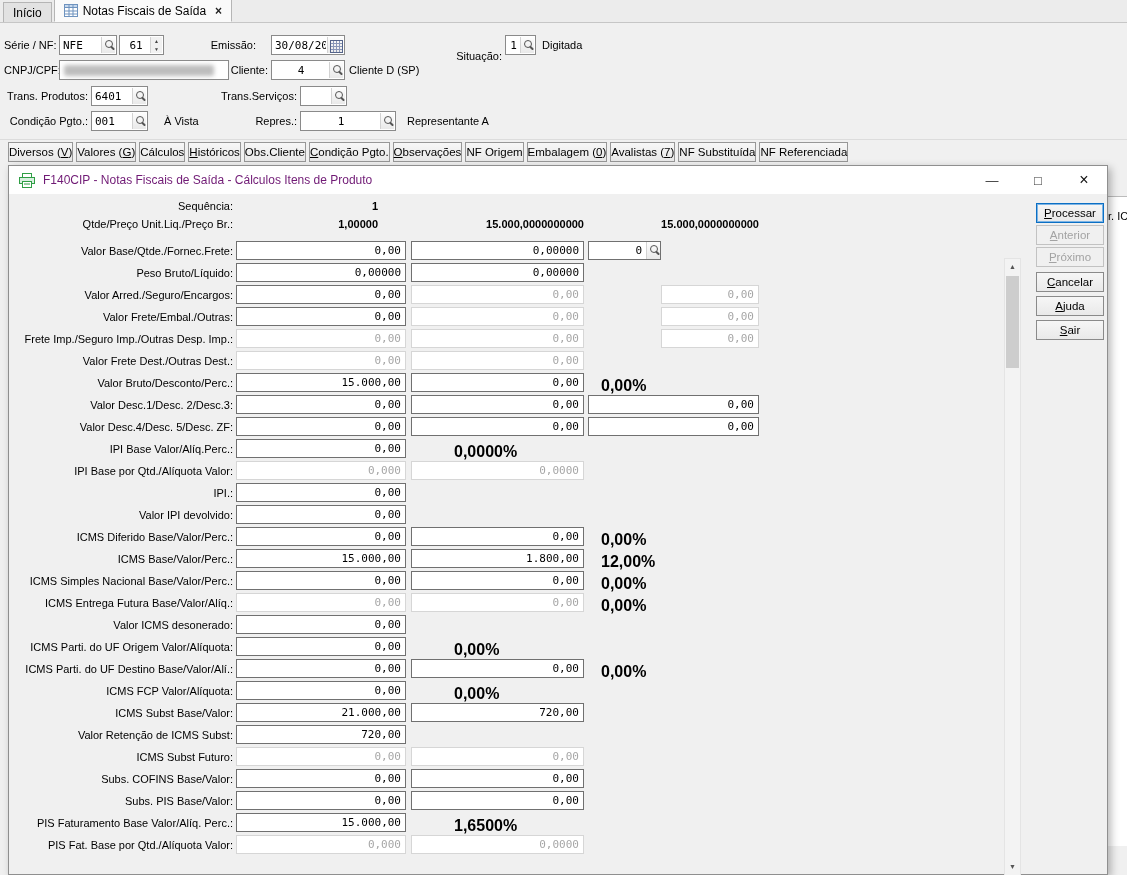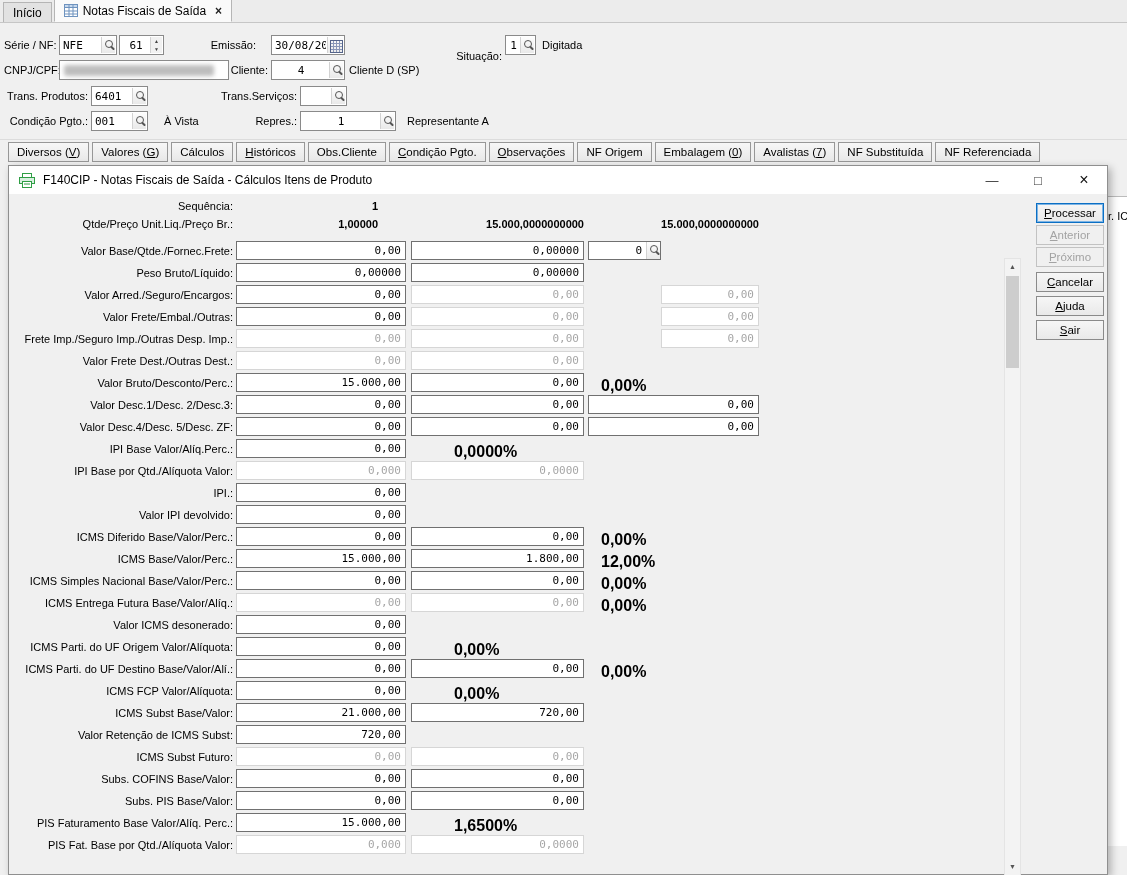--- a/index.html
+++ b/index.html
@@ -31,31 +31,31 @@
   .cal::before{content:"";position:absolute;left:2px;top:3px;width:11px;height:11px;border:1px solid #55648a;
     background:repeating-linear-gradient(to right,transparent 0 2px,#8a97b8 2px 3px),repeating-linear-gradient(to bottom,transparent 0 2px,#8a97b8 2px 3px);}
   .spin{position:absolute;right:1px;top:1px;bottom:1px;width:12px;display:flex;flex-direction:column;border-left:1px solid #d2d2d2;}
   .spin span{flex:1;font-size:5px;line-height:8px;text-align:center;color:#444;background:#f1f1f1;cursor:pointer;}
   .redact{position:absolute;left:4px;top:4px;width:150px;height:11px;background:#bdbdbd;border-radius:2px;filter:blur(2px);}
 
   .sep{position:absolute;top:139px;left:0;width:1127px;border-top:1px solid #dcdcdc;}
 
   
   .toolbar{position:absolute;top:142px;left:8px;display:flex;gap:3px;}
-  .tbarbtn{height:20px;padding:0 8px;background:linear-gradient(#f7f7f7,#e8e8e8);border:1px solid #979797;font-size:11.5px;white-space:nowrap;cursor:pointer;}
+  .tbarbtn{height:20px;padding:0 0;background:linear-gradient(#f7f7f7,#e8e8e8);border:1px solid #979797;font-size:11.5px;white-space:nowrap;cursor:pointer;}
 
   
   .fragment{position:absolute;left:1108px;top:196px;width:19px;height:650px;background:#fff;border-top:1px solid #bbb;z-index:1;overflow:hidden;}
   .fragment span{position:absolute;left:0;top:13px;font-size:11px;white-space:nowrap;}
 
   
   .dialog{position:absolute;left:8px;top:165px;width:1100px;height:710px;background:#f0f0f0;border:1px solid #8f8f8f;box-shadow:3px 3px 8px rgba(0,0,0,.28);z-index:5;}
   .titlebar{position:absolute;top:0;left:0;right:0;height:28px;background:#fff;display:flex;align-items:center;}
   .dicon{width:18px;height:15px;margin-left:9px;}
-  .dtitle{color:#000000;font-size:12px;margin-left:7px;white-space:nowrap;}
+  .dtitle{color:#701a75;font-size:12px;margin-left:7px;white-space:nowrap;}
   .tbtns{margin-left:auto;display:flex;height:100%;}
   .tbtn{width:46px;display:flex;align-items:center;justify-content:center;font-size:13px;color:#333;cursor:pointer;}
   .tbtn.close{font-size:16px;color:#111;}
 
   .rows{position:absolute;top:32px;left:0;width:1020px;}
   .srow{position:relative;height:18px;}
   .frow{position:relative;height:22px;}
   .rowgap{height:6px;}
   .flabel{position:absolute;left:0;width:224px;text-align:right;font-size:11px;white-space:nowrap;}
   .srow .flabel{top:2px;}

